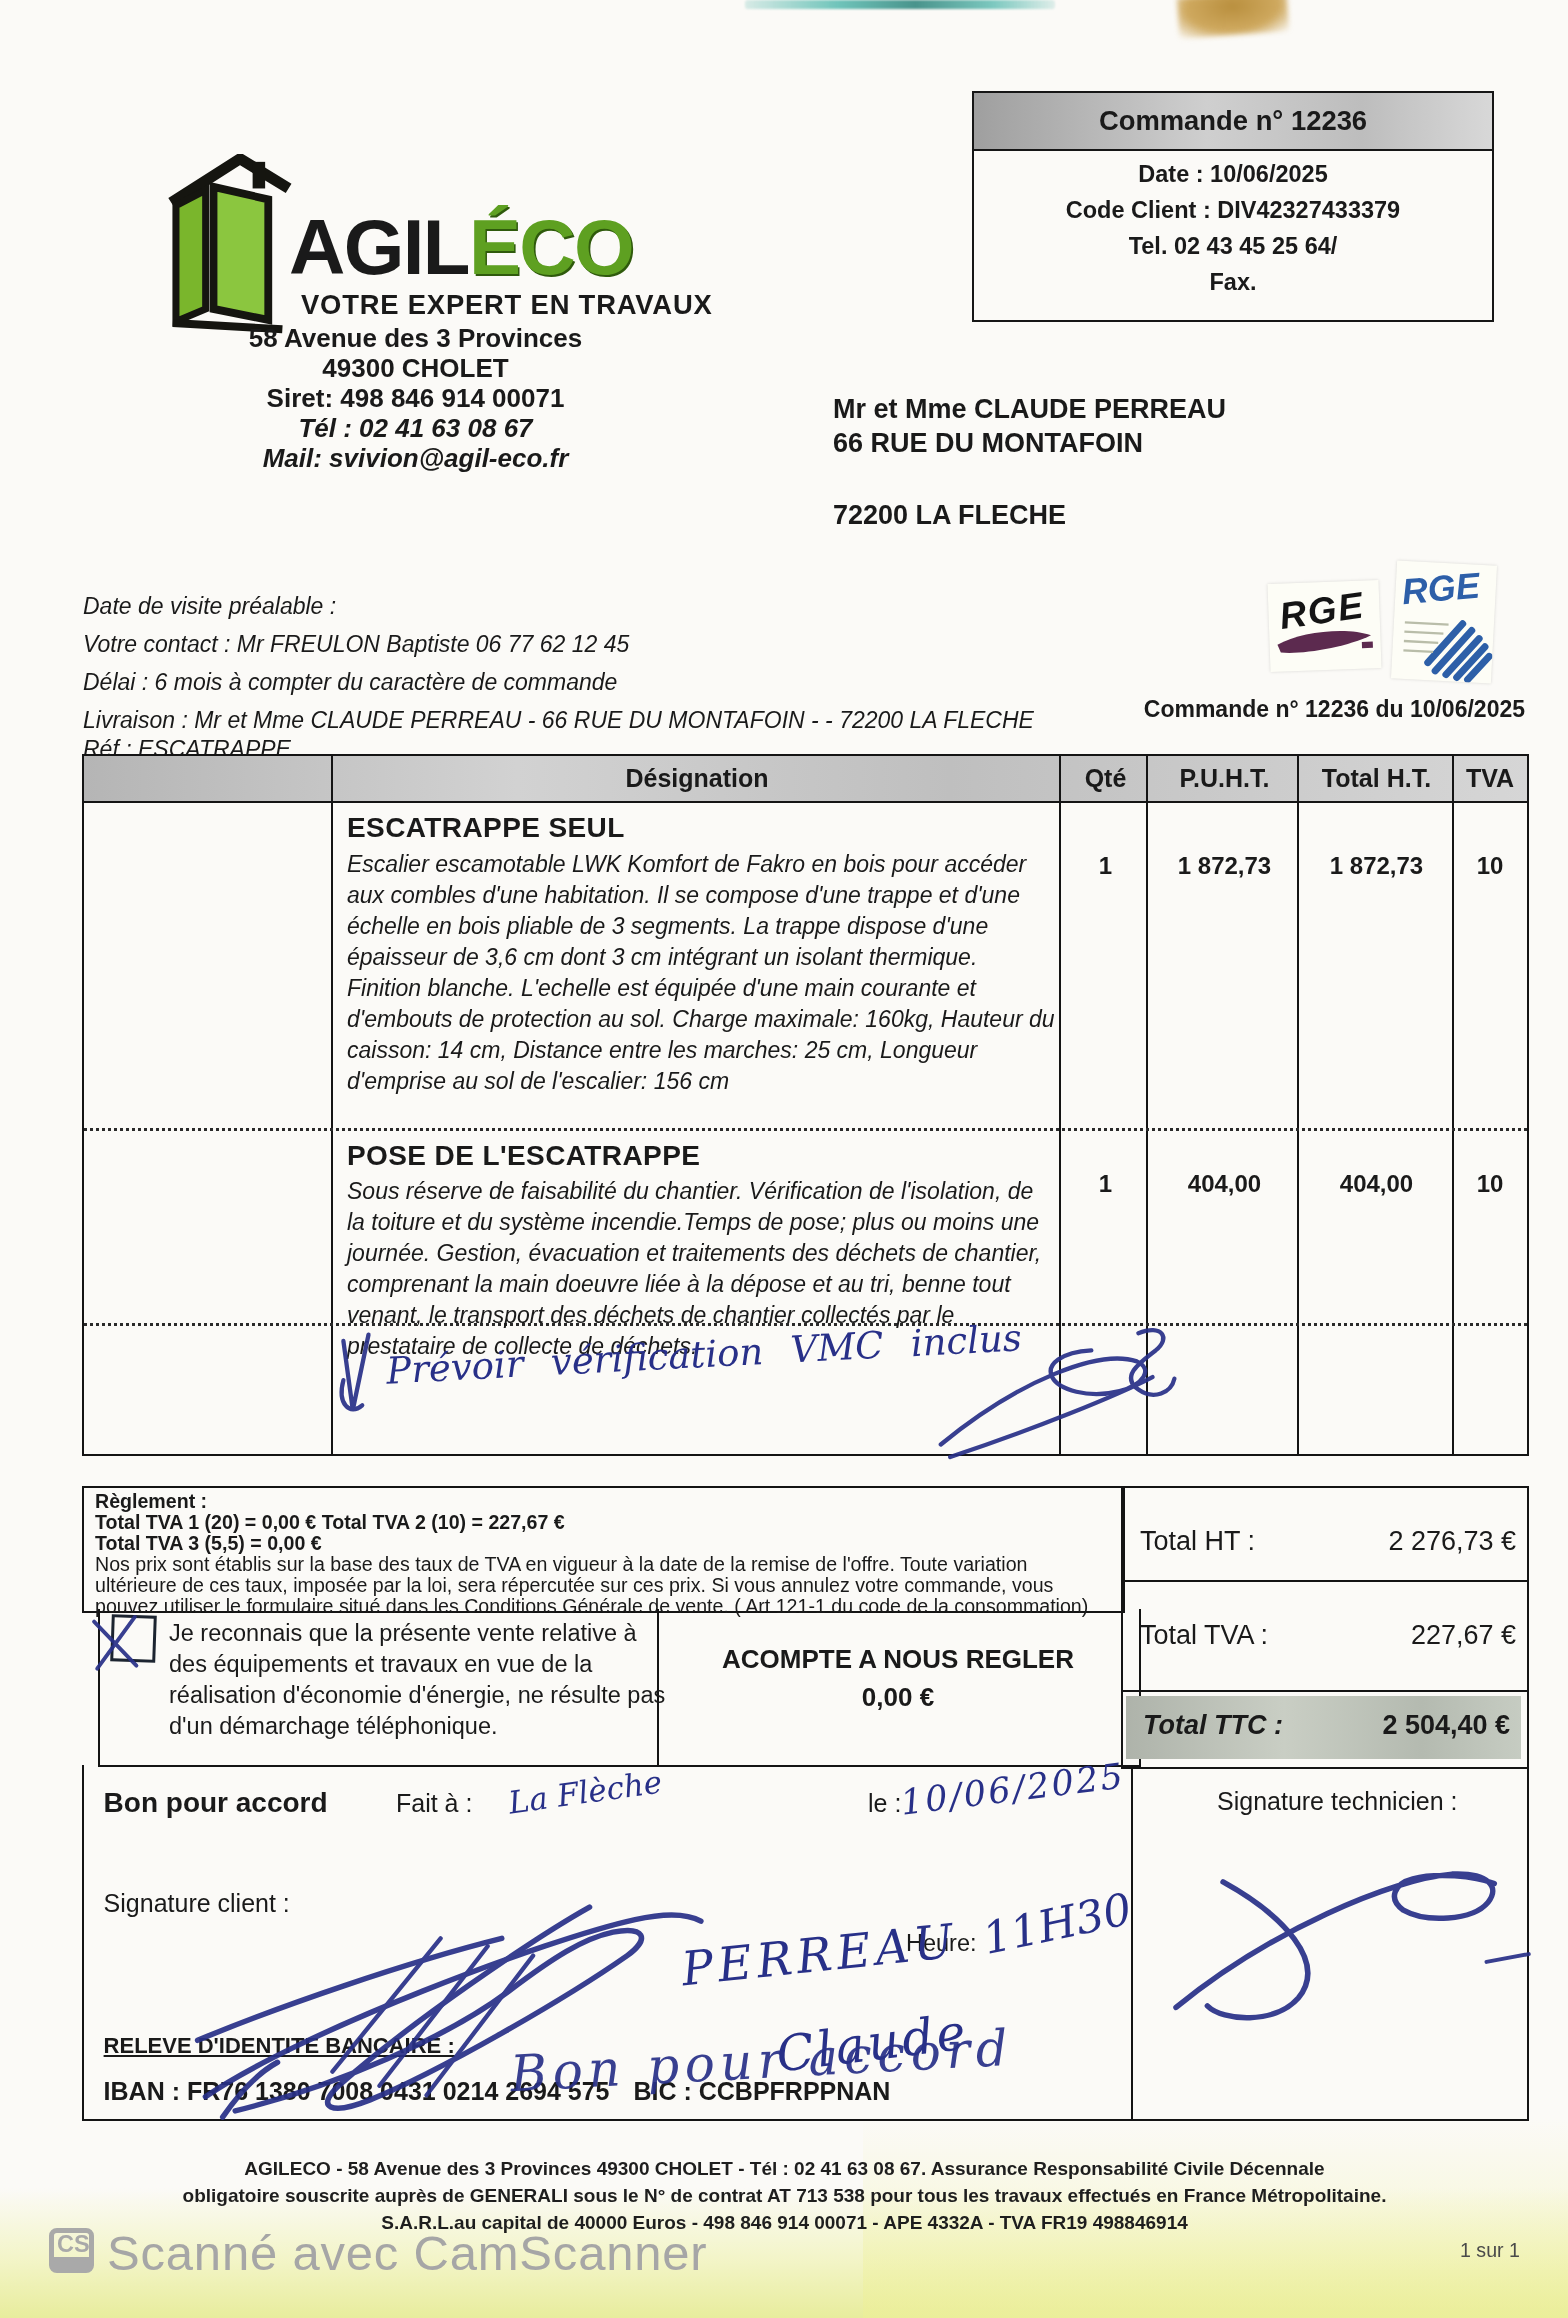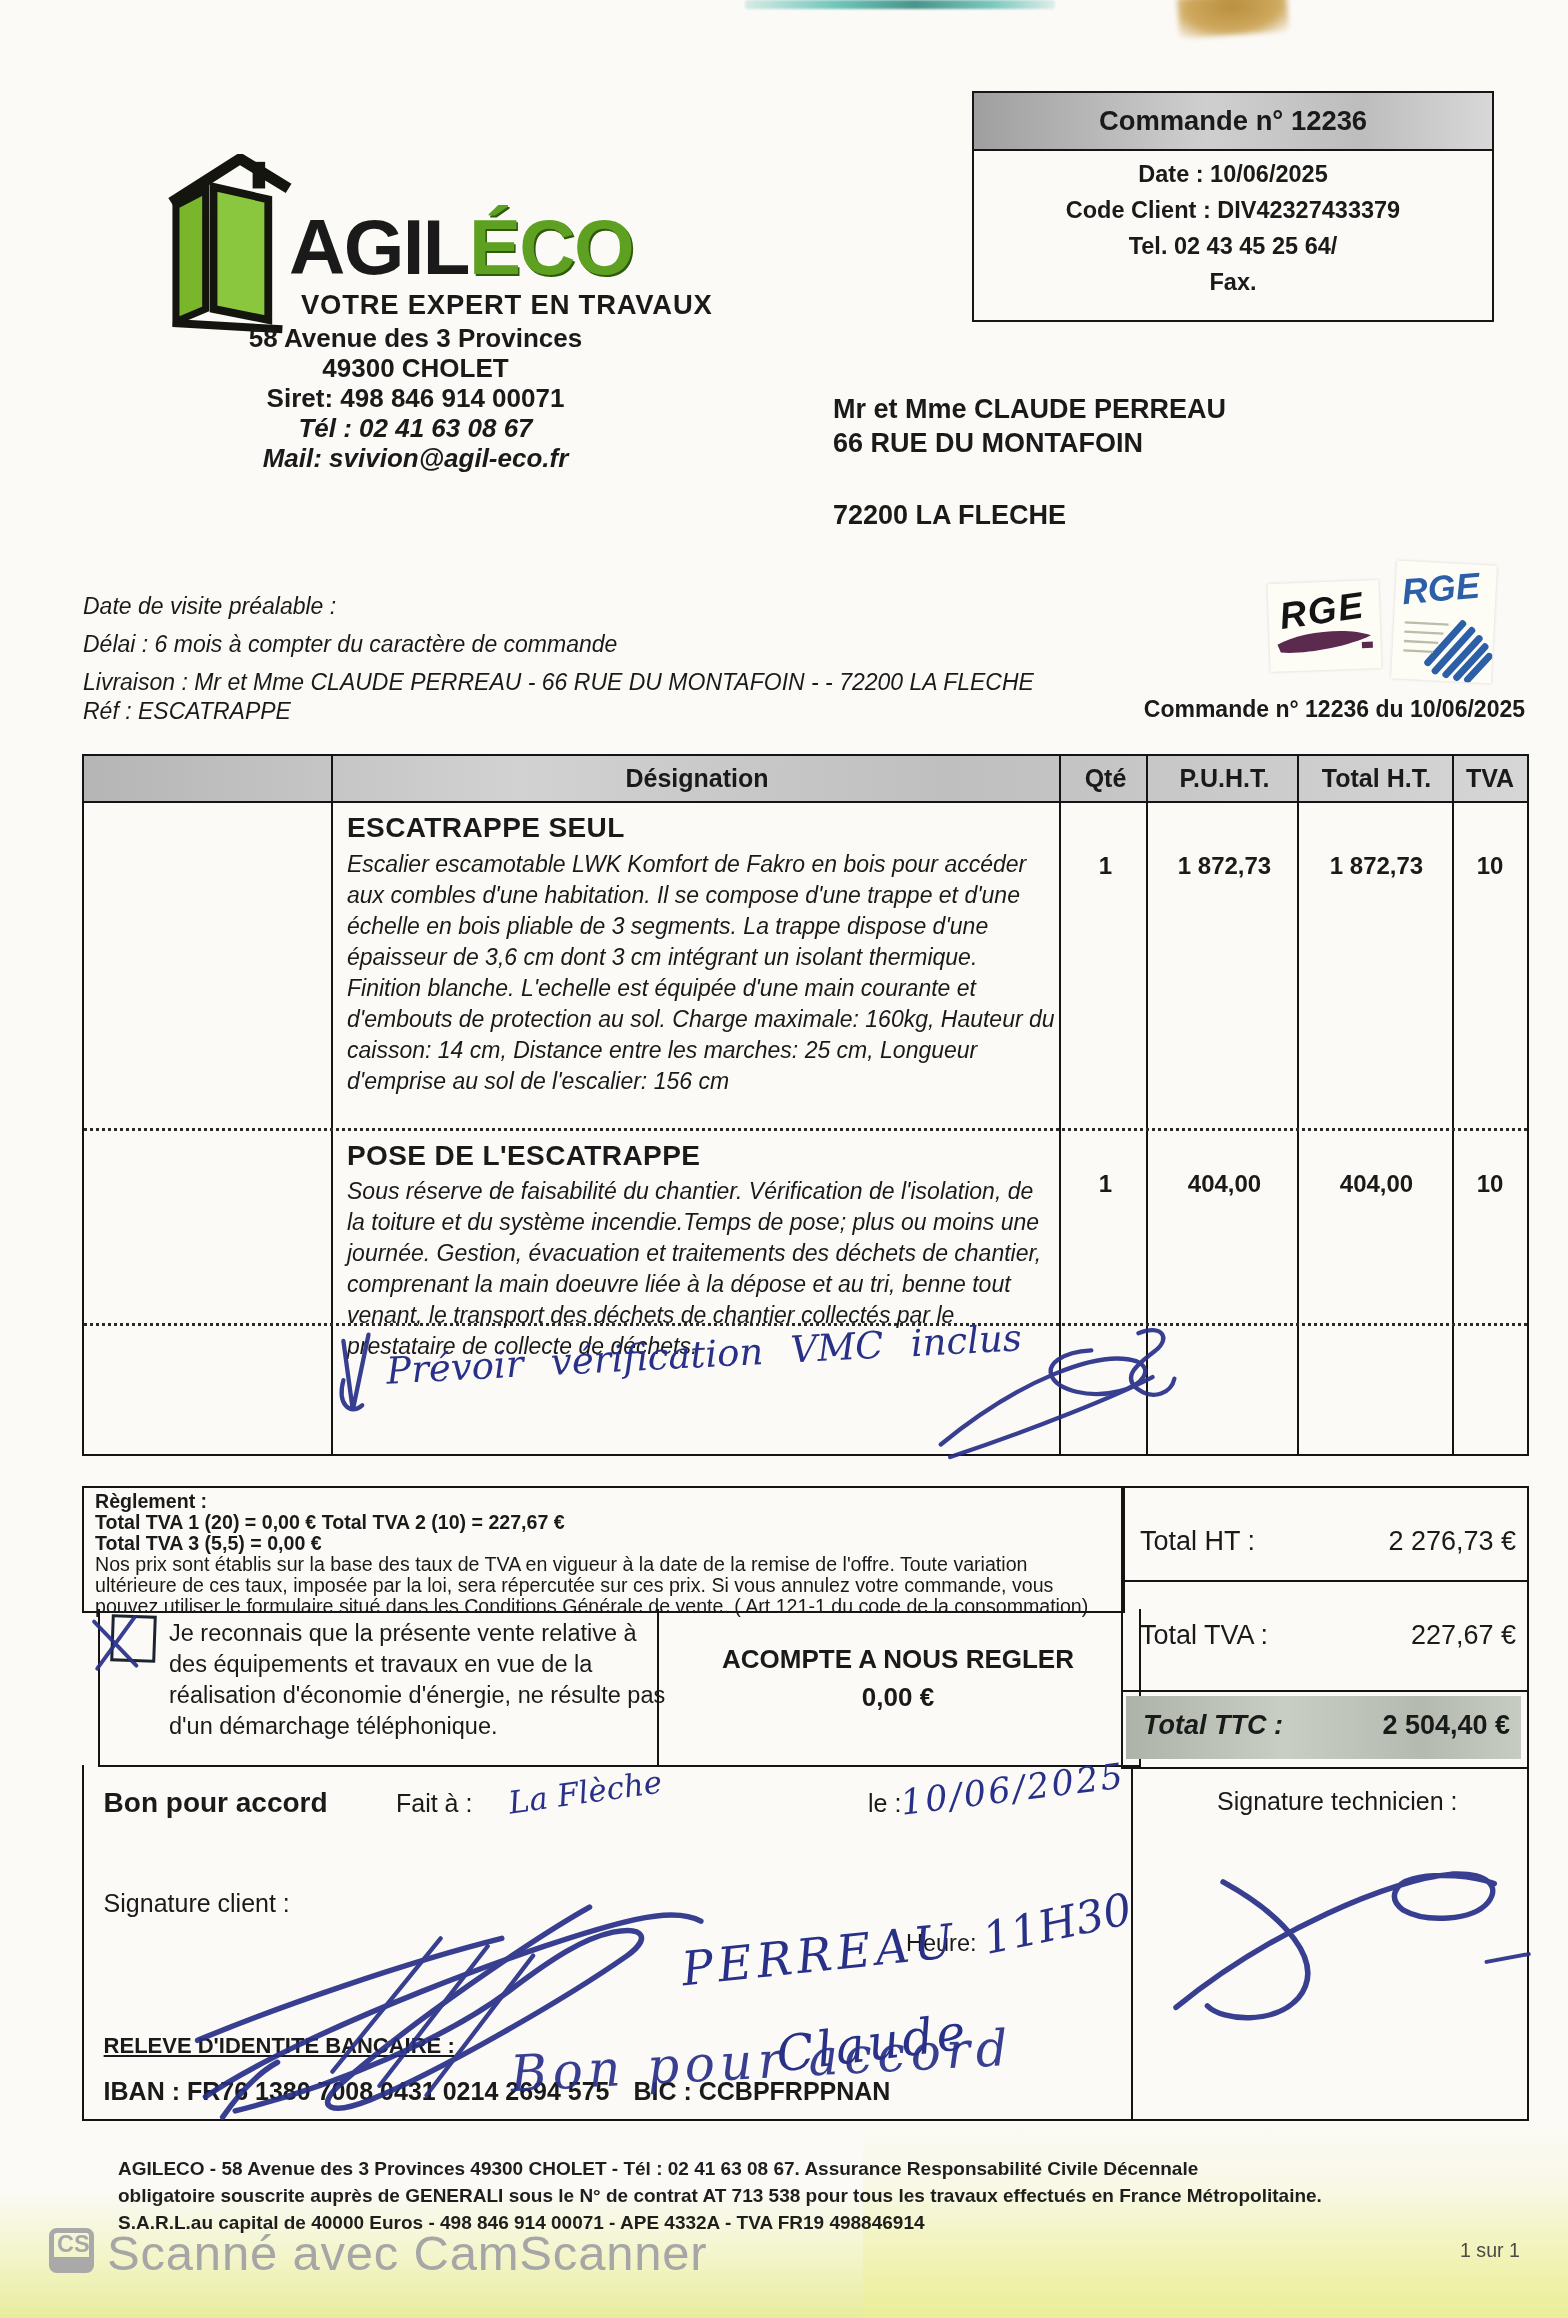--- a/index.html
+++ b/index.html
@@ -71,21 +71,21 @@
   .hw{position:absolute;color:#283088;font-family:"DejaVu Serif",serif;font-style:italic;white-space:nowrap;}
   #hw-note{left:386px;top:1333px;font-size:37px;transform:rotate(-3deg);word-spacing:15.7px;}
   #hw-faita{left:508px;top:1774px;font-size:31px;transform:rotate(-8deg);}
   #hw-le{left:900px;top:1769px;font-size:35px;transform:rotate(-7deg);letter-spacing:2.4px;}
   #hw-perreau{left:681px;top:1927px;font-size:47px;transform:rotate(-6deg);letter-spacing:4.7px;}
   #hw-claude{left:776px;top:2015px;font-size:49px;transform:rotate(-7deg);letter-spacing:3.1px;}
   #hw-heure-val{left:982px;top:1898px;font-size:44px;transform:rotate(-12deg);}
   #hw-accord{left:510px;top:2032px;font-size:50px;transform:rotate(-3deg);letter-spacing:5.5px;opacity:.92;}
   #heure-label{left:906px;top:1930px;font-size:23.5px;}
   
-  #footer{left:118px;top:2155px;width:1333px;font-size:19px;font-weight:600;line-height:27px;color:#1e1e1e;}
+  #footer{left:118px;top:2155px;width:1333px;text-align:center;font-size:19px;font-weight:600;line-height:27px;color:#1e1e1e;}
   
   #cs-logo{left:49px;top:2228px;width:45px;height:45px;border:5.5px solid #a9a9a9;border-radius:7.8px;box-sizing:border-box;}
   #cs-logo span{position:absolute;left:3.1px;top:-1.6px;font-size:23.5px;font-weight:900;color:#a9a9a9;}
   #cs-logo .bar{position:absolute;left:0;bottom:0;width:100%;height:11px;background:#a9a9a9;}
   #watermark-text{left:107px;top:2225px;font-size:49px;color:#a6a6a6;letter-spacing:0.8px;}
   #page-num{left:1460px;top:2239px;font-size:19.6px;color:#4a4a4a;}
   #ink-layer{left:0;top:0;width:1568px;height:2319px;pointer-events:none;}
 </style>
 </head>
 <body>
@@ -128,20 +128,21 @@
 
   <div class="abs" id="customer">
     <div>Mr et Mme CLAUDE PERREAU</div>
     <div>66 RUE DU MONTAFOIN</div>
     <div style="height:38px;"></div>
     <div>72200 LA FLECHE</div>
   </div>
 
   <div class="abs" id="visit-info">
     <div>Date de visite préalable :</div>
+    <div>Votre contact : Mr FREULON Baptiste 06 77 62 12 45</div>
     <div>Délai : 6 mois à compter du caractère de commande</div>
     <div class="tight">Livraison : Mr et Mme CLAUDE PERREAU - 66 RUE DU MONTAFOIN -  - 72200 LA FLECHE</div>
     <div>Réf : ESCATRAPPE</div>
   </div>
 
   <div class="abs rge-card" id="rge1">
     <span class="rge-word">RGE</span>
     <svg width="111" height="88" viewBox="0 0 142 112" style="position:absolute;left:0;top:0;">
       <path d="M 10 78 C 40 62 100 58 130 70 C 100 84 40 92 14 88 Z" fill="#5c2a4f"></path>
       <rect x="118" y="78" width="14" height="8" fill="#5c2a4f"></rect>

